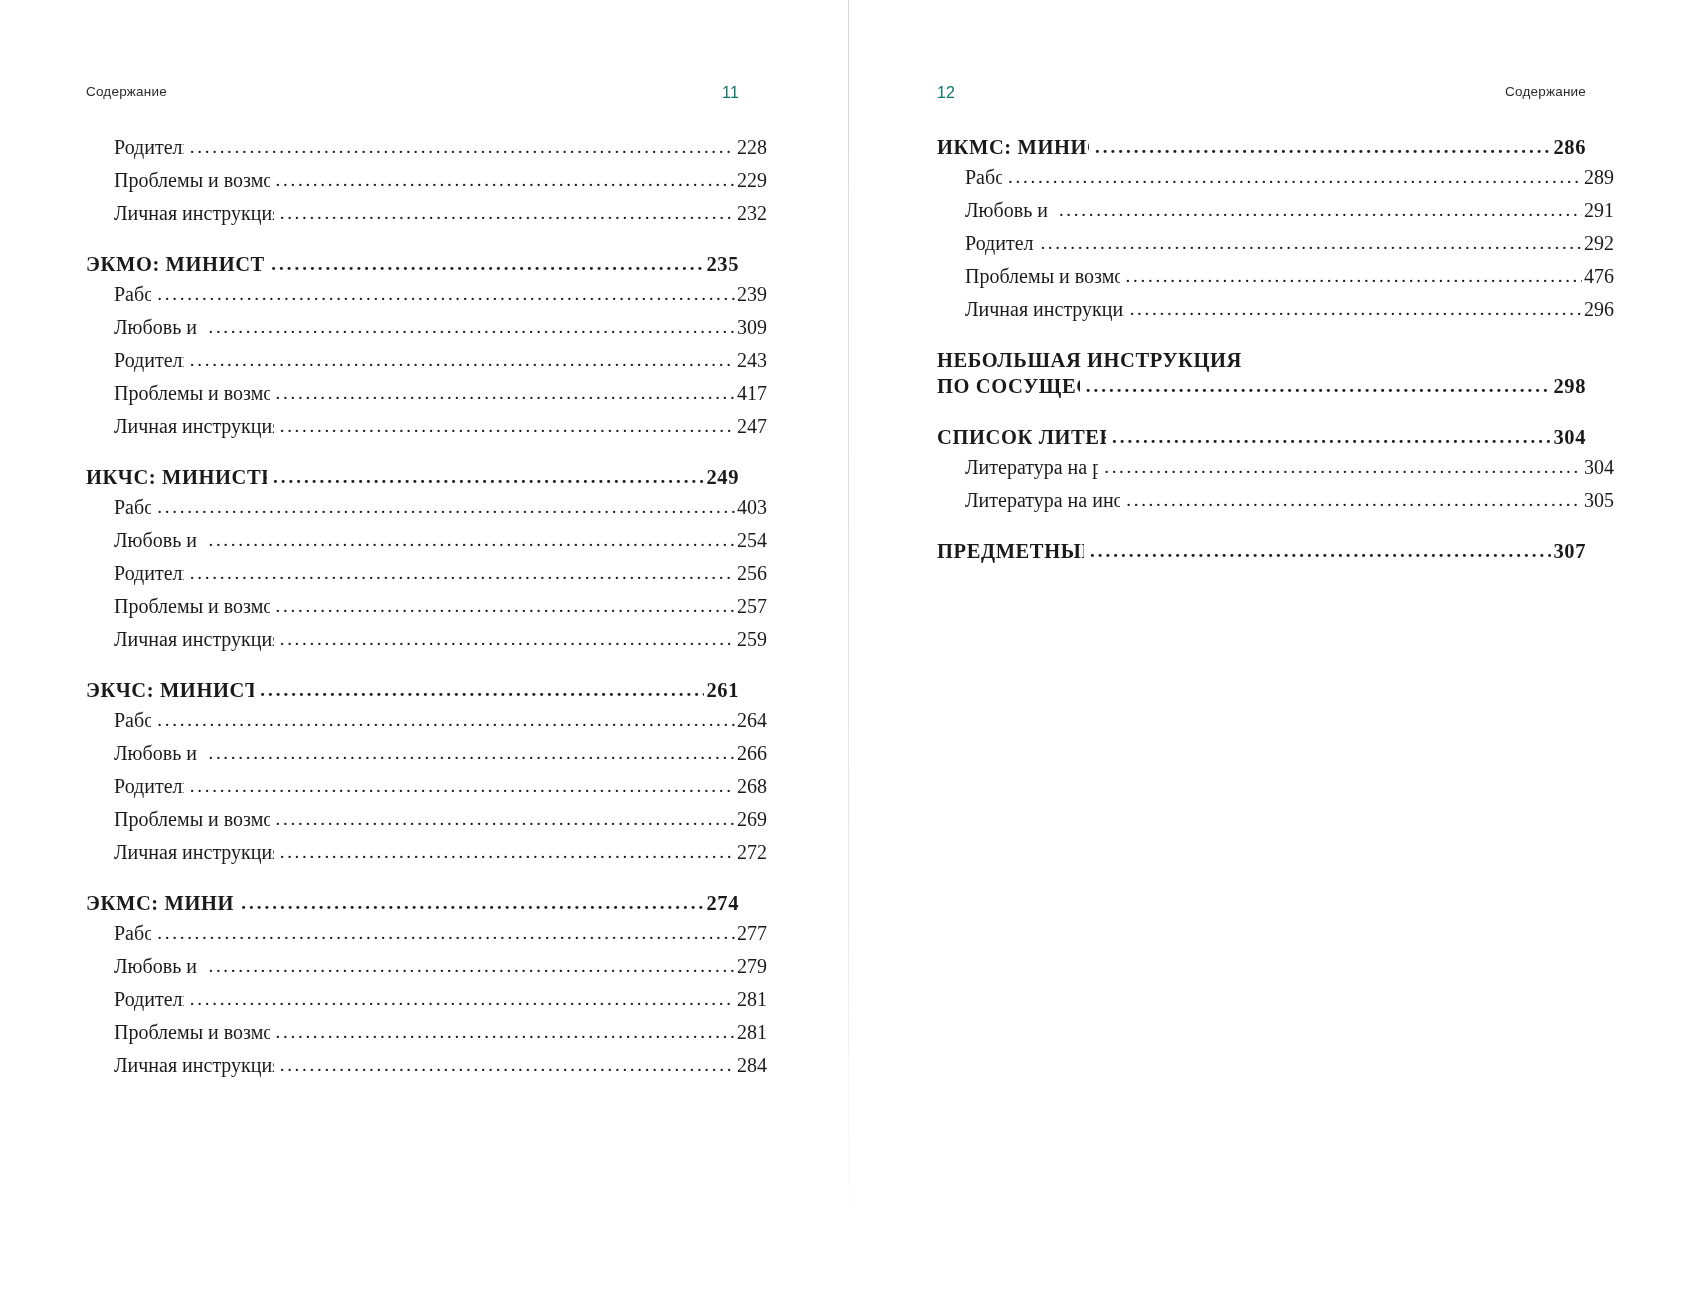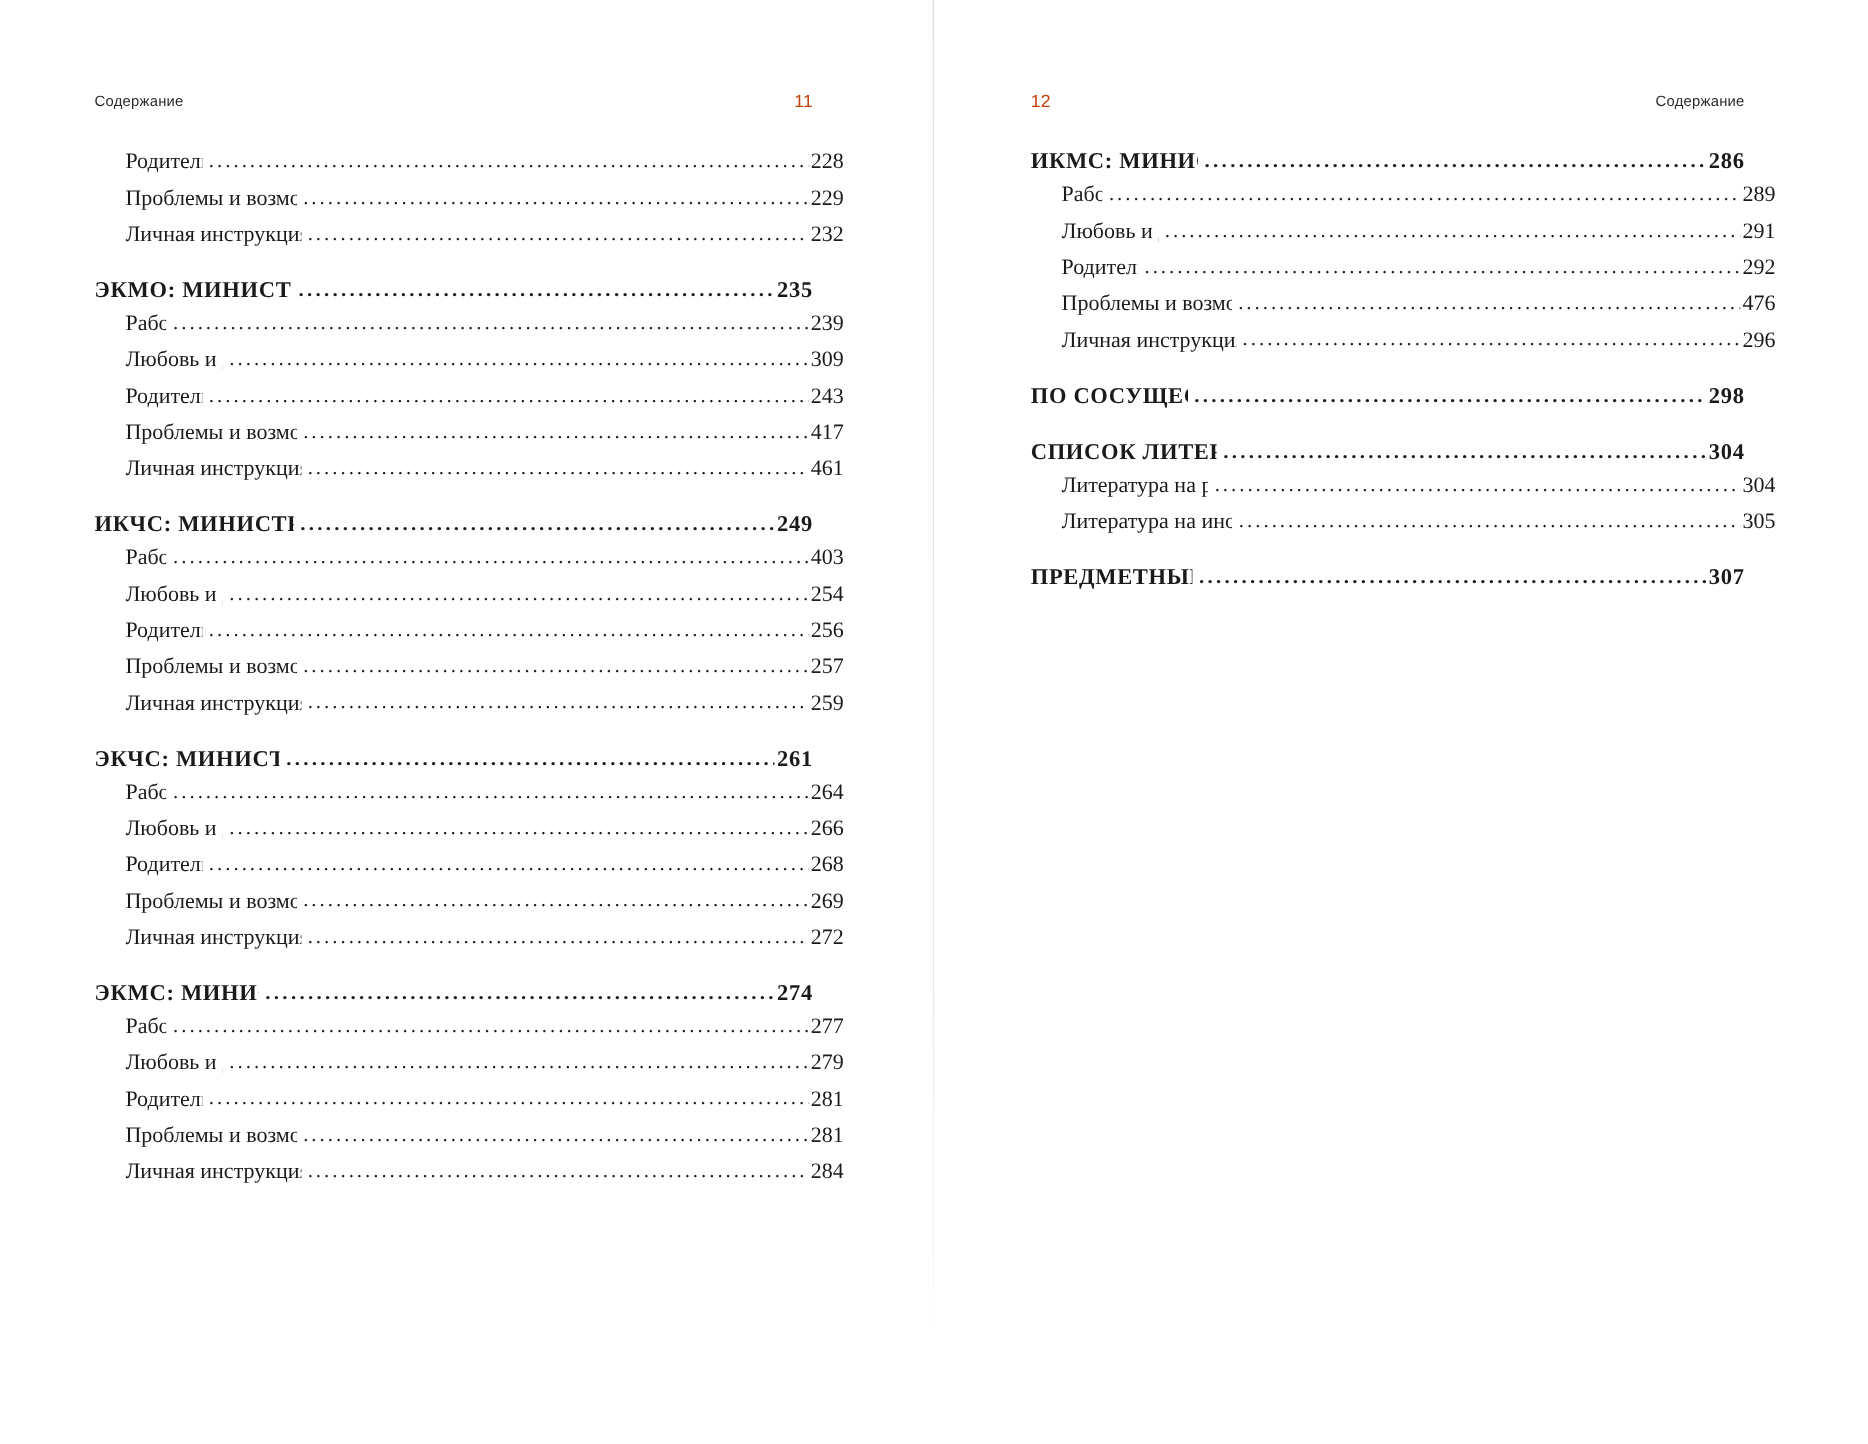--- a/index.html
+++ b/index.html
@@ -46,21 +46,21 @@
     align-items: flex-start;
     font-family: "Liberation Sans", sans-serif;
     font-size: 13.5px;
     color: #2b2b2b;
     letter-spacing: 0.2px;
     margin-bottom: 34px;
   }
   .running-head .folio {
     font-family: "Liberation Sans", sans-serif;
     font-size: 16px;
-    color: #c2410c;
+    color: #0f766e;
   }
   .toc {
     margin: 0;
     padding: 0;
     list-style: none;
   }
   .entry {
     display: flex;
     align-items: baseline;
     width: 100%;
@@ -169,21 +169,21 @@
           <span class="page-no">243</span>
         </li>
         <li class="entry lvl2">
           <span class="title">Проблемы и возможности развития</span>
           <span class="leader">........................................................................................................................</span>
           <span class="page-no">417</span>
         </li>
         <li class="entry lvl2">
           <span class="title">Личная инструкция по эксплуатации</span>
           <span class="leader">........................................................................................................................</span>
-          <span class="page-no">461</span>
+          <span class="page-no">247</span>
         </li>
         <li class="entry lvl1">
           <span class="title">ИКЧС: МИНИСТР ТОЛЕРАНТНОСТИ</span>
           <span class="leader">........................................................................................................................</span>
           <span class="page-no">249</span>
         </li>
         <li class="entry lvl2">
           <span class="title">Работа</span>
           <span class="leader">........................................................................................................................</span>
           <span class="page-no">403</span>
@@ -303,20 +303,21 @@
           <span class="title">Проблемы и возможности развития</span>
           <span class="leader">........................................................................................................................</span>
           <span class="page-no">476</span>
         </li>
         <li class="entry lvl2">
           <span class="title">Личная инструкция по эксплуатации</span>
           <span class="leader">........................................................................................................................</span>
           <span class="page-no">296</span>
         </li>
         <li class="entry lvl1 multiline">
+          <span class="line1">НЕБОЛЬШАЯ ИНСТРУКЦИЯ</span>
           <span class="line2">
             <span class="title">ПО СОСУЩЕСТВОВАНИЮ</span>
             <span class="leader">........................................................................................................................</span>
             <span class="page-no">298</span>
           </span>
         </li>
         <li class="entry lvl1">
           <span class="title">СПИСОК ЛИТЕРАТУРЫ ПО ТЕМЕ</span>
           <span class="leader">........................................................................................................................</span>
           <span class="page-no">304</span>

